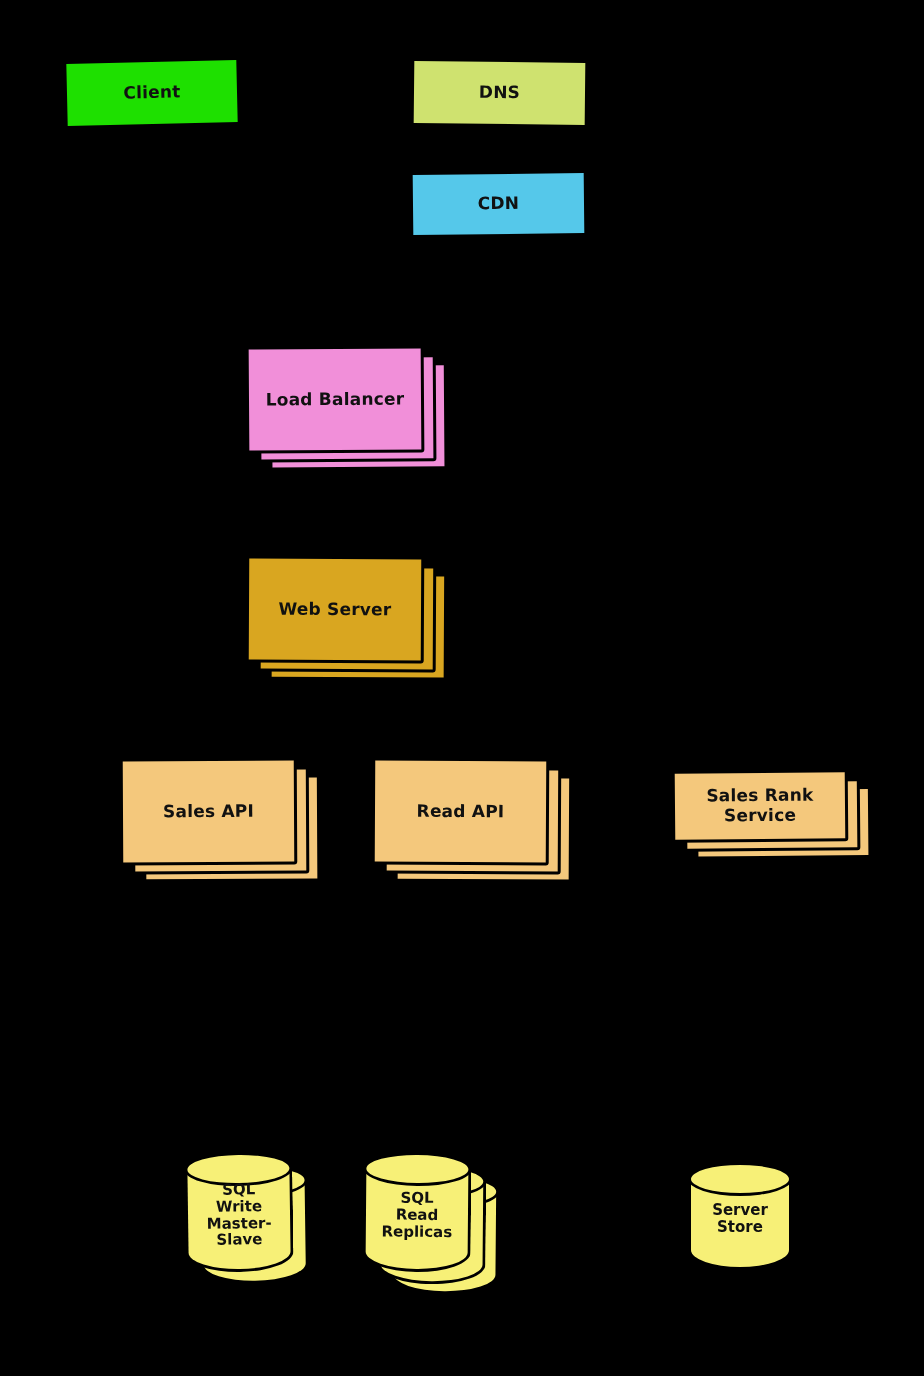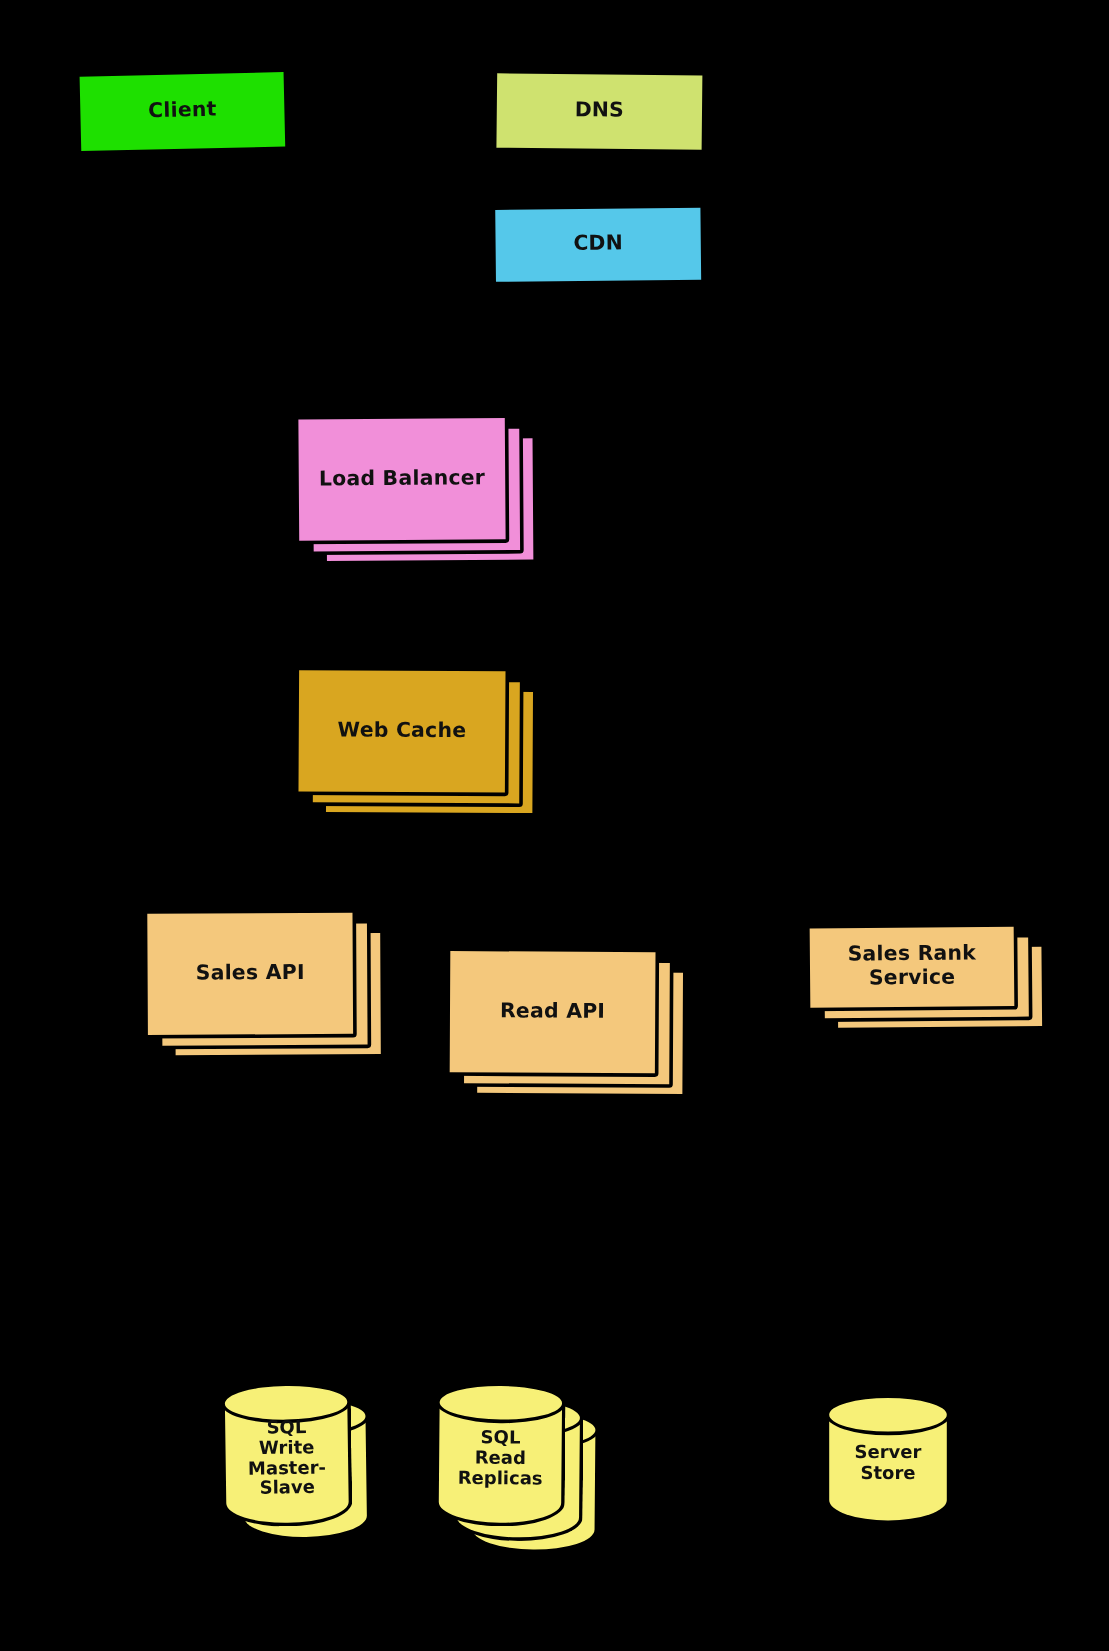--- a/index.html
+++ b/index.html
@@ -58,21 +58,21 @@
     padding-top:6px;
   }
 
   
   .n-client { left:64px;  top:59px;  width:176px; height:68px;  transform:rotate(-1.3deg); }
   .n-dns    { left:411px; top:59px;  width:177px; height:68px;  transform:rotate(0.6deg); }
   .n-cdn    { left:410px; top:171px; width:177px; height:66px;  transform:rotate(-0.6deg); }
   .n-lb     { left:246px; top:346px; width:178px; height:107px; transform:rotate(-0.4deg); }
   .n-web    { left:246px; top:556px; width:178px; height:107px; transform:rotate(0.3deg); }
   .n-sales  { left:120px; top:758px; width:177px; height:107px; transform:rotate(-0.3deg); }
-  .n-read   { left:372px; top:790px; width:177px; height:107px; transform:rotate(0.3deg); }
+  .n-read   { left:372px; top:758px; width:177px; height:107px; transform:rotate(0.3deg); }
   .n-rank   { left:672px; top:770px; width:176px; height:72px;  transform:rotate(-0.5deg); }
   .n-cache  { left:246px; top:958px; width:178px; height:107px; transform:rotate(-0.3deg); }
 
   .n-sqlw { left:185px; top:1152px; width:108px; height:120px; transform:rotate(-0.8deg); }
   .n-sqlr { left:363px; top:1152px; width:108px; height:120px; transform:rotate(0.5deg); }
   .n-obj  { left:688px; top:1162px; width:104px; height:108px; }
 </style>
 </head>
 <body>
 
@@ -92,21 +92,21 @@
 
   <div class="node n-lb" style="--c:#f18fd9">
     <div class="layer d2"></div>
     <div class="layer d1"></div>
     <div class="face">Load Balancer</div>
   </div>
 
   <div class="node n-web" style="--c:#d9a620">
     <div class="layer d2"></div>
     <div class="layer d1"></div>
-    <div class="face">Web Cache</div>
+    <div class="face">Web Server</div>
   </div>
 
   <div class="node n-sales" style="--c:#f4c87c">
     <div class="layer d2"></div>
     <div class="layer d1"></div>
     <div class="face">Sales API</div>
   </div>
 
   <div class="node n-read" style="--c:#f4c87c">
     <div class="layer d2"></div>

